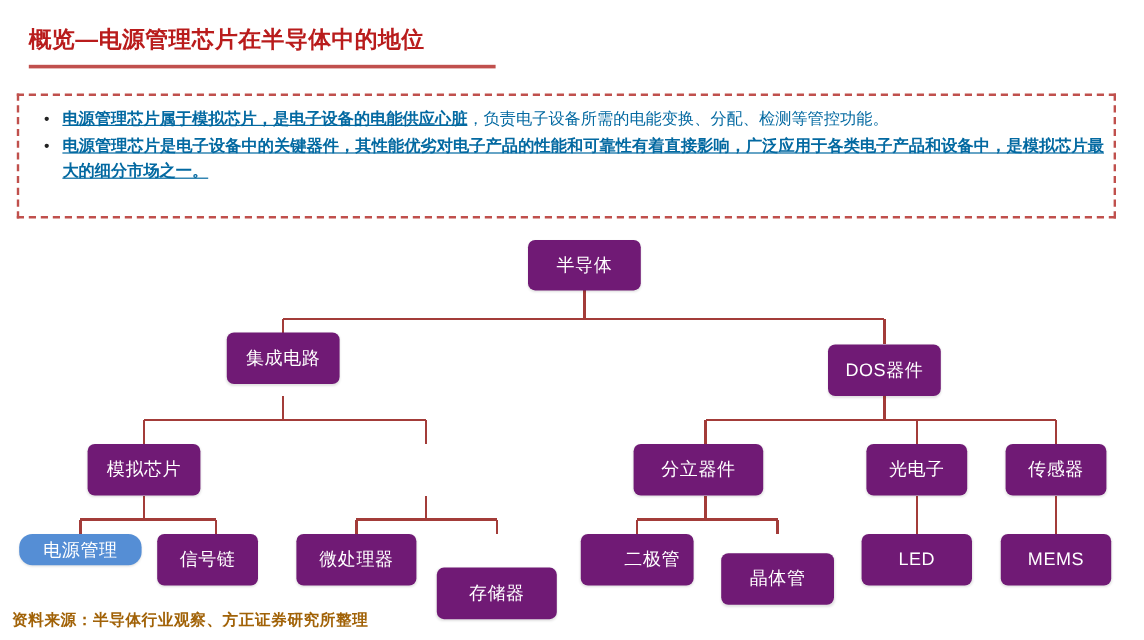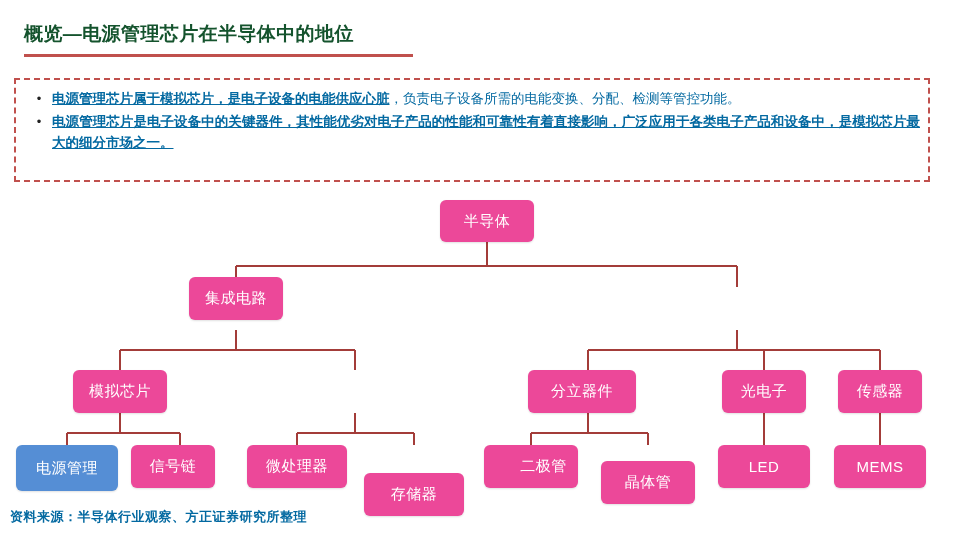--- a/index.html
+++ b/index.html
@@ -19,21 +19,21 @@
   
   .title-block {
     position: absolute;
     left: 24px;
     top: 22px;
     width: 900px;
   }
   .page-title {
     font-size: 19px;
     font-weight: bold;
-    color: #14532d;
+    color: #b91c1c;
     letter-spacing: 0.4px;
     line-height: 24px;
     white-space: nowrap;
   }
   .title-rule {
     position: absolute;
     left: 0px;
     top: 32px;
     width: 389px;
     height: 3px;
@@ -86,21 +86,21 @@
   .tree {
     position: absolute;
     left: 0;
     top: 190px;
     width: 953px;
     height: 310px;
   }
   .node {
     position: absolute;
     box-sizing: border-box;
-    background: #ec4899;
+    background: #701a75;
     color: #ffffff;
     border-radius: 6px;
     display: flex;
     align-items: center;
     justify-content: center;
     font-size: 15px;
     letter-spacing: 0.5px;
     box-shadow: 0 1px 2px rgba(0,0,0,0.12);
     text-align: center;
   }
@@ -116,21 +116,21 @@
     pointer-events: none;
   }
 
   
   .footer-note {
     position: absolute;
     left: 10px;
     top: 508px;
     font-size: 13px;
     font-weight: bold;
-    color: #0369a1;
+    color: #a16207;
     letter-spacing: 0.5px;
     white-space: nowrap;
   }
 </style>
 </head>
 <body>
 
 <div class="title-block">
   <div class="page-title">概览—电源管理芯片在半导体中的地位</div>
   <div class="title-rule"></div>
@@ -194,35 +194,38 @@
     </g>
   </svg>
 
   <div class="node" style="left:440px; top:10px; width:94px; height:42px;">
     <span>半导体</span>
   </div>
 
   <div class="node" style="left:189px; top:87px; width:94px; height:43px;">
     <span>集成电路</span>
   </div>
+  <div class="node" style="left:690px; top:97px; width:94px; height:43px;">
+    <span>DOS器件</span>
+  </div>
 
   <div class="node" style="left:73px; top:180px; width:94px; height:43px;">
     <span>模拟芯片</span>
   </div>
   <div class="node" style="left:528px; top:180px; width:108px; height:43px;">
     <span>分立器件</span>
   </div>
   <div class="node" style="left:722px; top:180px; width:84px; height:43px;">
     <span>光电子</span>
   </div>
   <div class="node" style="left:838px; top:180px; width:84px; height:43px;">
     <span>传感器</span>
   </div>
 
-  <div class="node highlight" style="left:16px; top:255px; width:102px; height:46px;">
+  <div class="node highlight" style="left:16px; top:255px; width:102px; height:26px;border-radius:11px;">
     <span>电源管理</span>
   </div>
   <div class="node" style="left:131px; top:255px; width:84px; height:43px;">
     <span>信号链</span>
   </div>
   <div class="node" style="left:247px; top:255px; width:100px; height:43px;">
     <span>微处理器</span>
   </div>
   <div class="node" style="left:364px; top:255px; width:100px; height:43px;margin-top:28px;">
     <span>存储器</span>

